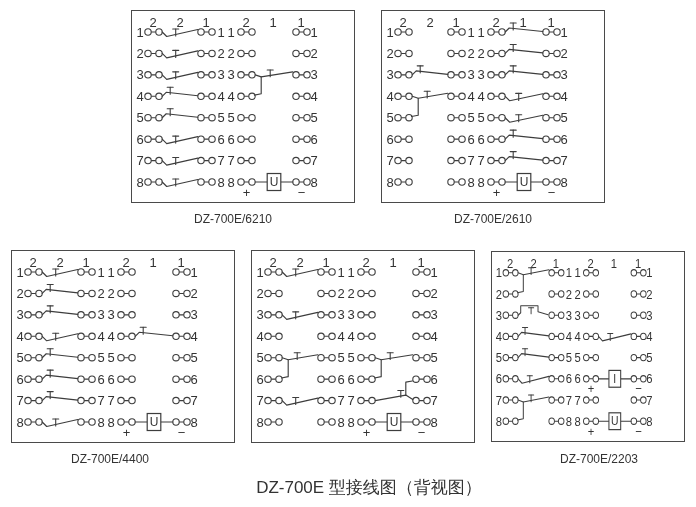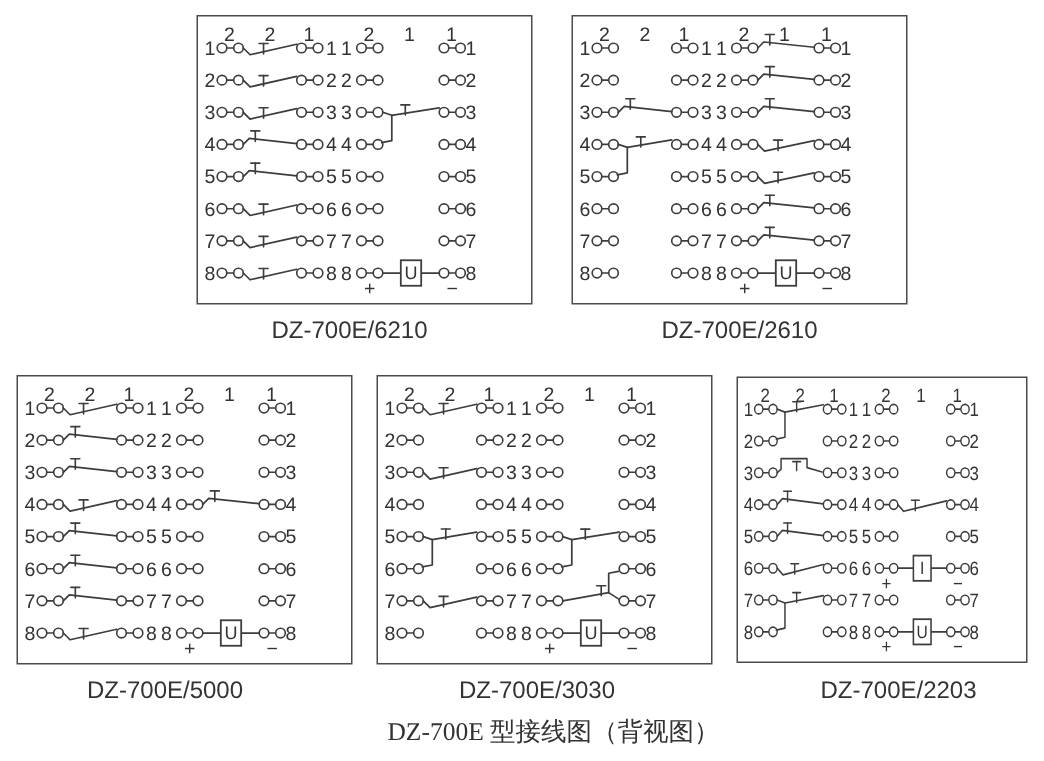--- a/index.html
+++ b/index.html
@@ -1,22 +1,22 @@
 <!DOCTYPE html>
 <html><head>
 <meta charset="utf-8">
 <style>
   html,body{margin:0;padding:0;background:#ffffff;}
   #figure{position:relative;width:696px;height:507px;background:#ffffff;
           font-family:"Liberation Sans","DejaVu Sans",sans-serif;overflow:hidden;}
   .diag{position:absolute;border:1.6px solid #4a4a4a;background:#ffffff;}
-  .cap{position:absolute;width:222px;text-align:center;font-size:16px;color:#333333;
+  .cap{position:absolute;width:222px;text-align:center;font-size:12px;color:#333333;
        white-space:nowrap;}
   #figure-title{position:absolute;left:169px;top:476px;width:400px;text-align:center;
-       font-size:17px;color:#333333;white-space:nowrap;font-family:Liberation Serif, serif;}
+       font-size:17px;color:#333333;white-space:nowrap;}
 </style>
 </head>
 <body>
 
 <div id="figure">
 
   <svg id="svg-0" class="diag" style="left:131px;top:10px" width="222" height="191" viewBox="0 0 222 191">
       <g>
         <text x="21" y="16" text-anchor="middle" font-size="13" fill="#333333">2</text>
         <text x="48" y="16" text-anchor="middle" font-size="13" fill="#333333">2</text>
@@ -1127,18 +1127,17 @@
           <rect x="135.2" y="162.51" width="13.600000000000009" height="17" fill="#fff" stroke="#3d3d3d" stroke-width="1.2"></rect>
           <text x="142" y="175.20999999999998" text-anchor="middle" font-size="12" fill="#333333">U</text>
           <text x="114.5" y="185.51" text-anchor="middle" font-size="13" fill="#333333">+</text>
           <text x="169.5" y="185.51" text-anchor="middle" font-size="13" fill="#333333">−</text>
         </g>
       </g>
     </svg>
 
   <div class="cap" style="left:122px;top:212px">DZ-700E/6210</div>
   <div class="cap" style="left:382px;top:212px">DZ-700E/2610</div>
-  <div class="cap" style="left:-1px;top:452px">DZ-700E/5000</div>
-  <div class="cap" style="left:247px;top:452px">DZ-700E/3030</div>
+  <div class="cap" style="left:-1px;top:452px">DZ-700E/4400</div>
   <div class="cap" style="left:488px;top:452px">DZ-700E/2203</div>
 
   <div id="figure-title">DZ-700E 型接线图（背视图）</div>
 </div>
 
 </body></html>

